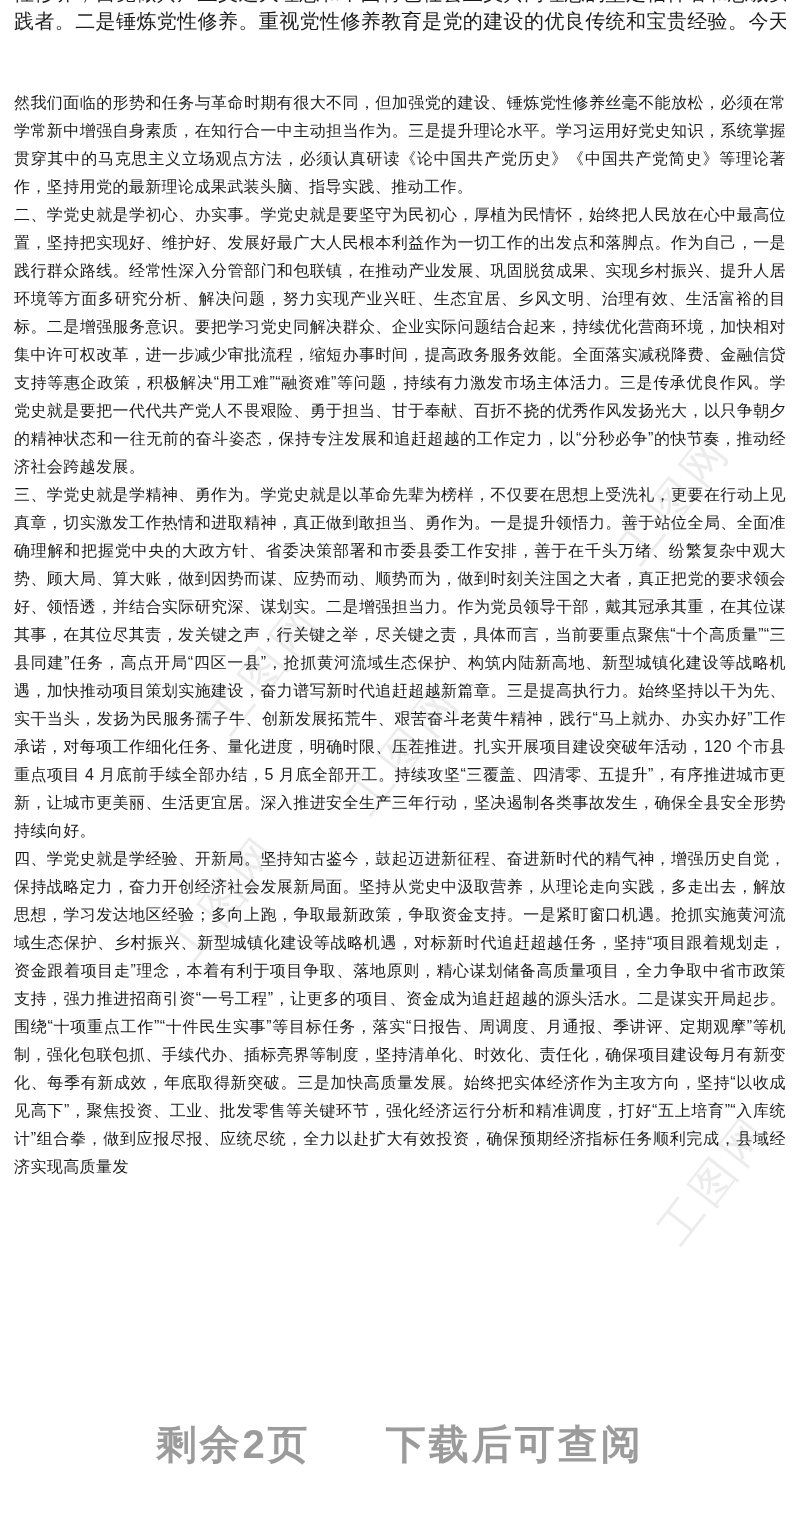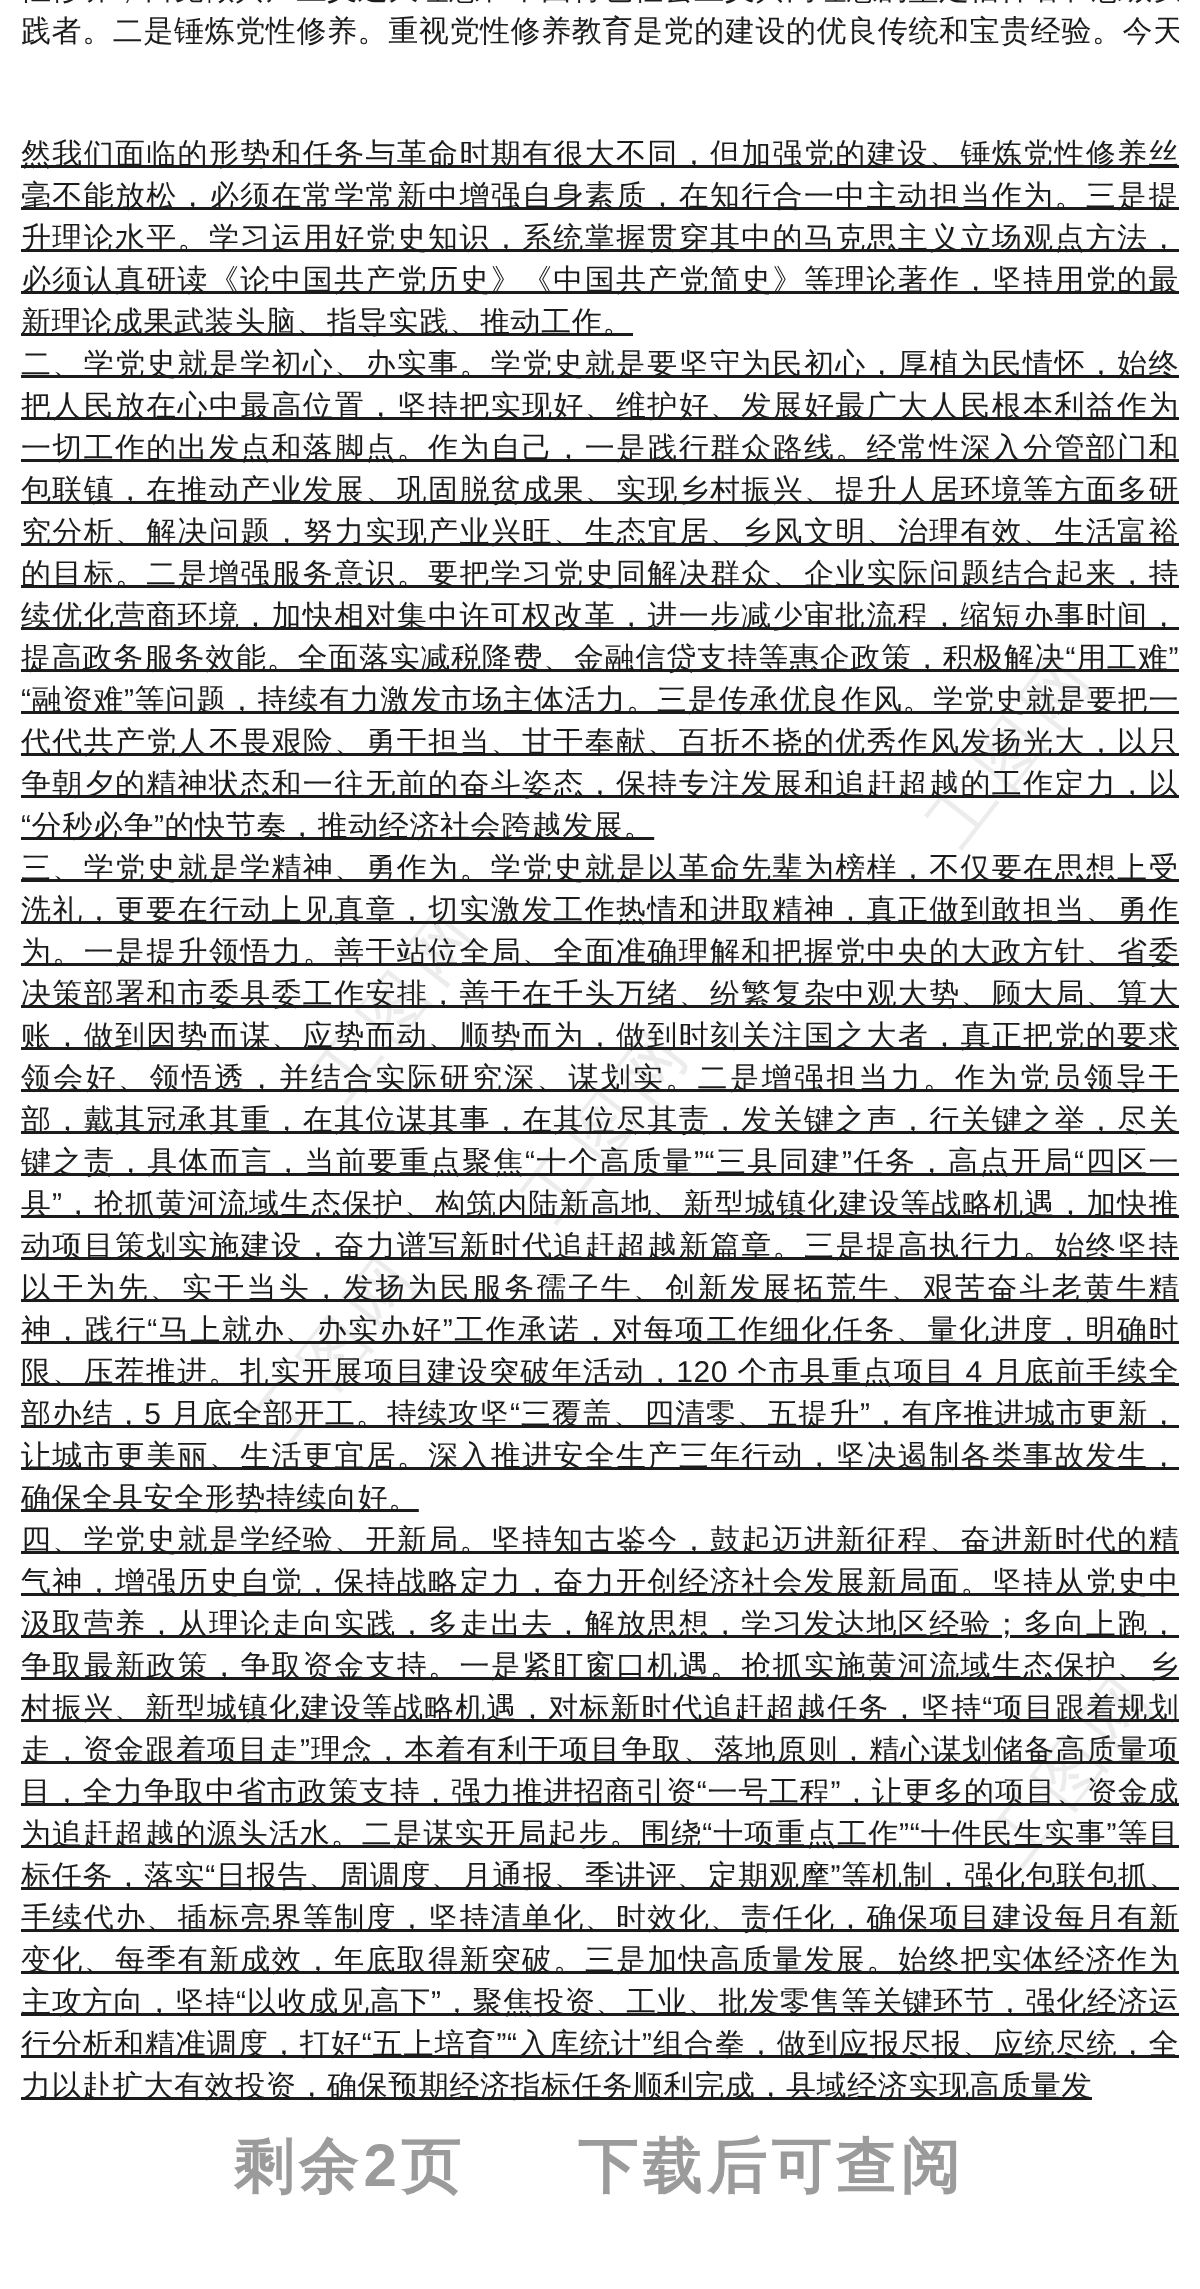--- a/index.html
+++ b/index.html
@@ -31,26 +31,25 @@
   }
   
   .page2 {
     position: absolute;
     top: 89px;
     left: 14px;
     right: 14px;
   }
   .page2 p {
     margin: 0;
-    font-size: 20px;
+    font-size: 16px;
     line-height: 28px;
     letter-spacing: 0.4px;
     text-align: justify;
     text-justify: inter-ideograph;
-    text-decoration: underline;
   }
   .preview-footer {
     position: absolute;
     top: 1421px;
     left: 0;
     width: 800px;
     text-align: center;
     font-size: 40px;
     line-height: 46px;
     font-weight: bold;

